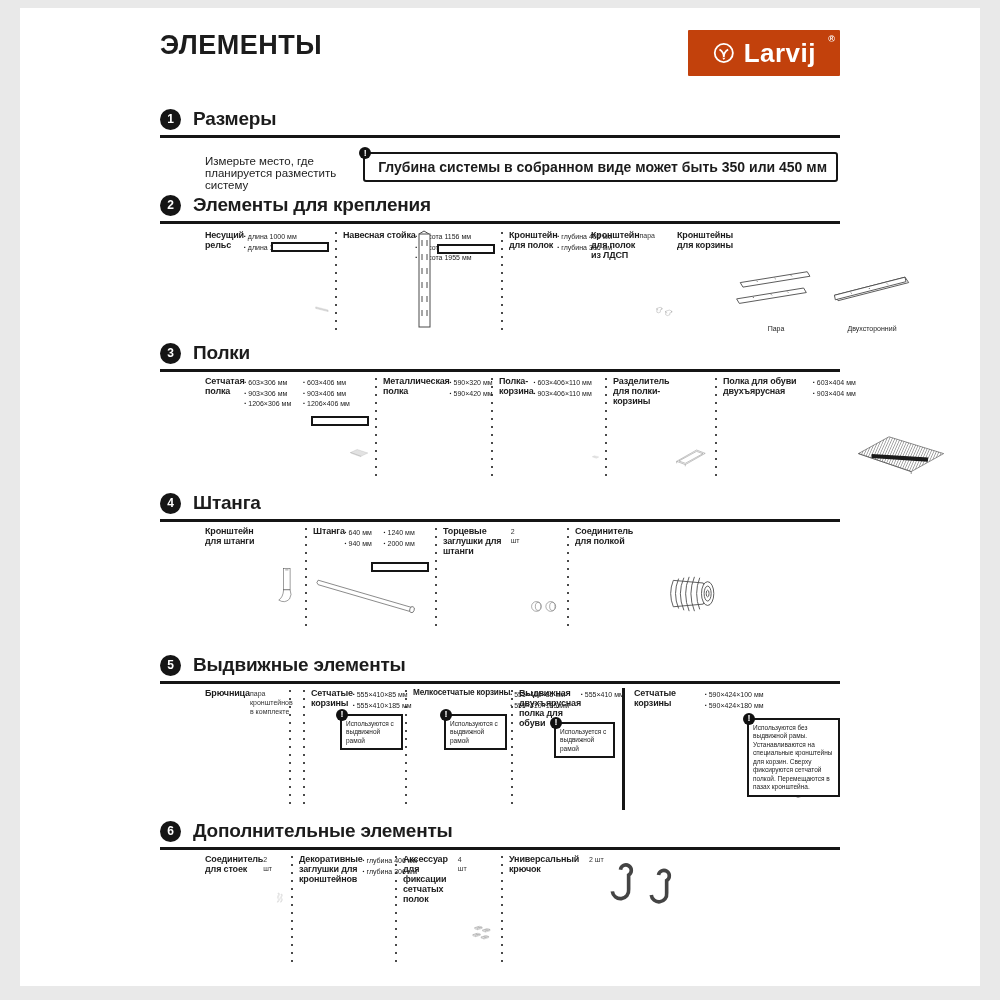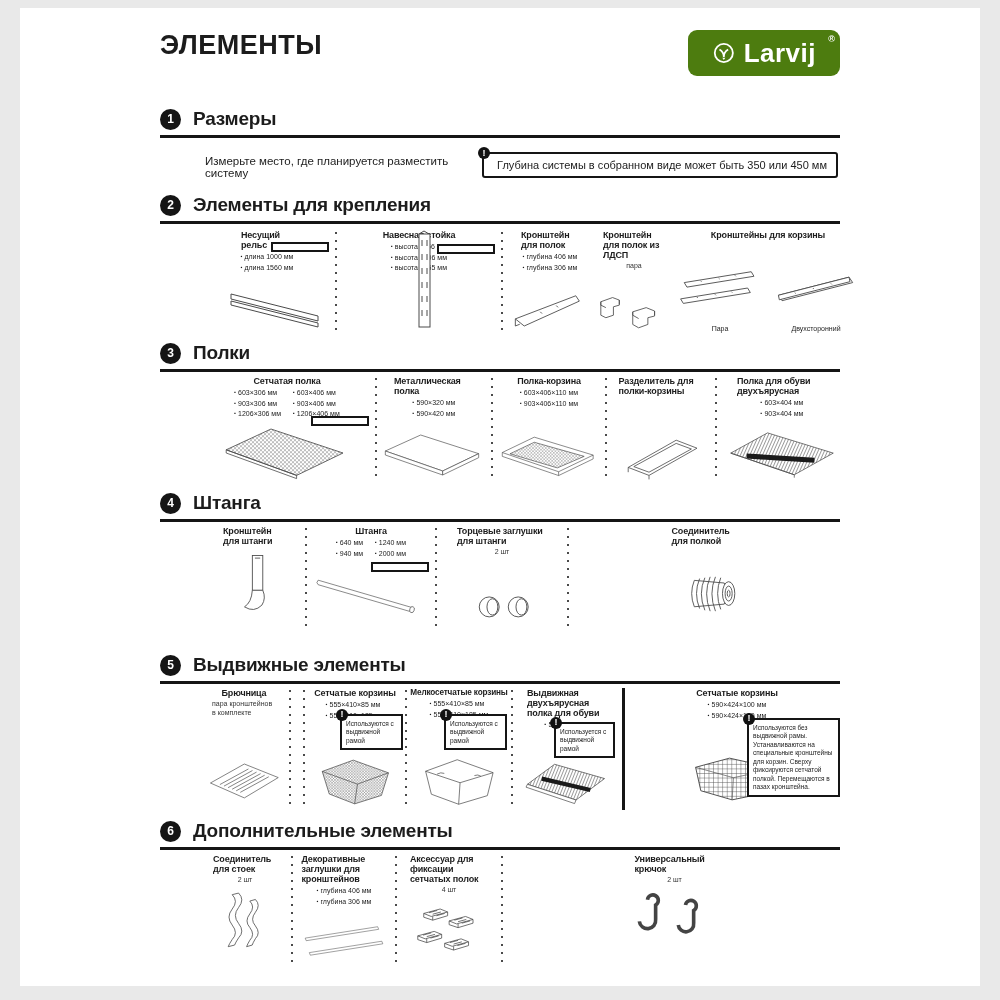--- a/index.html
+++ b/index.html
@@ -1,44 +1,44 @@
 <!DOCTYPE html>
 <html><head>
 <meta charset="utf-8">
 <style>
   html,body{margin:0;padding:0}
   body{width:1000px;height:1000px;background:#e9e9e9;font-family:"Liberation Sans",sans-serif;color:#1c1c1c;overflow:hidden;position:relative}
   .page{position:absolute;left:20px;top:8px;width:960px;height:978px;background:#fff;overflow:hidden}
   .content{width:680px;margin-left:140px;padding-top:20px}
   .hdr{display:flex;justify-content:space-between;align-items:flex-start;height:64px}
   .pgtitle{font-size:27px;font-weight:bold;letter-spacing:.5px;margin-top:2px}
-  .logo{background:#4d7c0f;border-radius:9px;width:152px;height:46px;display:flex;align-items:center;padding:0 24px;box-sizing:border-box;position:relative;margin-top:2px}
+  .logo{background:#c2410c;border-radius:1px;width:152px;height:46px;display:flex;align-items:center;padding:0 24px;box-sizing:border-box;position:relative;margin-top:2px}
   .logo-txt{color:#fff;font-size:26px;font-weight:bold;margin-left:8px;letter-spacing:.5px}
   .logo-reg{color:#fff;font-size:9px;position:absolute;top:4px;right:5px;font-weight:bold}
   .sec-head{display:flex;align-items:center;gap:12px}
   .ncirc{width:21px;height:21px;border-radius:50%;background:#151515;color:#fff;font-size:12px;font-weight:bold;display:flex;align-items:center;justify-content:center;flex:none}
   .sec-title{font-size:19px;font-weight:bold;letter-spacing:-.2px}
   .rule{height:3px;background:#151515;margin-top:5px}
   .row{display:flex;padding-left:45px;position:relative;box-sizing:border-box;align-items:stretch}
-  .col{position:relative;display:flex;flex-direction:column;align-items:center;box-sizing:border-box;flex:none}
+  .col{position:relative;display:flex;flex-direction:row;align-items:flex-start;box-sizing:border-box;flex:none}
   .grow{flex:1 1 auto}
   .sep{width:2px;flex:none;background-image:repeating-linear-gradient(to bottom,#4a4a4a 0 2px,transparent 2px 8px);margin:2px 6px 0 6px}
   .ssep{width:3px;flex:none;background:#151515;margin:0 9px}
   .it{font-weight:bold;font-size:9px;line-height:1.12;letter-spacing:-.15px}
   .fs8{font-size:8.2px}
   .sub{font-size:7px;line-height:1.3;color:#333;margin-top:1px}
   .szs{margin-top:2px}
   .cols2{display:flex;gap:12px}
   .sz{font-size:7px;line-height:1.5;white-space:nowrap}
   .sz::before{content:"▪";font-size:5px;vertical-align:1px;margin-right:2px;color:#1c1c1c}
   .cut{position:absolute;border:2px solid #151515;background:#fff;font-size:7px;line-height:1.3;padding:3px 4px;width:46px;z-index:3}
   .warn{position:absolute;border:2px solid #151515;background:#fff;font-size:6.5px;line-height:1.3;padding:4px 3px 3px 4px;z-index:3}
   .bang{position:absolute;top:-7px;left:-6px;width:12px;height:12px;border-radius:50%;background:#111;color:#fff;font-weight:bold;font-size:9px;display:flex;align-items:center;justify-content:center;z-index:4}
   .bang::before{content:"!"}
-  .note1{position:relative;border:2px solid #151515;border-radius:3px;font-size:11px;font-weight:normal;padding:5px 9px 5px 13px;margin-left:auto;margin-right:2px;white-space:nowrap;align-self:flex-start}
+  .note1{position:relative;border:2px solid #151515;border-radius:3px;font-size:14px;font-weight:bold;padding:5px 9px 5px 13px;margin-left:auto;margin-right:2px;white-space:nowrap;align-self:flex-start}
   .lead{font-size:11.5px;margin-top:3px}
   .art{margin-top:auto}
   .figrow{display:flex;gap:10px;margin-top:auto;align-items:flex-end}
   .figlab{font-size:7px;text-align:center;margin-top:2px}.mw52{max-width:52px}.mw58{max-width:58px}.mw62{max-width:62px}.mw64{max-width:64px}
   .mw70{max-width:70px}.mw72{max-width:72px}.mw78{max-width:78px}.mw80{max-width:80px}.mw85{max-width:85px}.mw90{max-width:90px}
   .ln{fill:#fff;stroke:#4a4a4a;stroke-width:1}
   .st{fill:none;stroke:#4a4a4a;stroke-width:1}
 </style>
 </head>
 <body>

